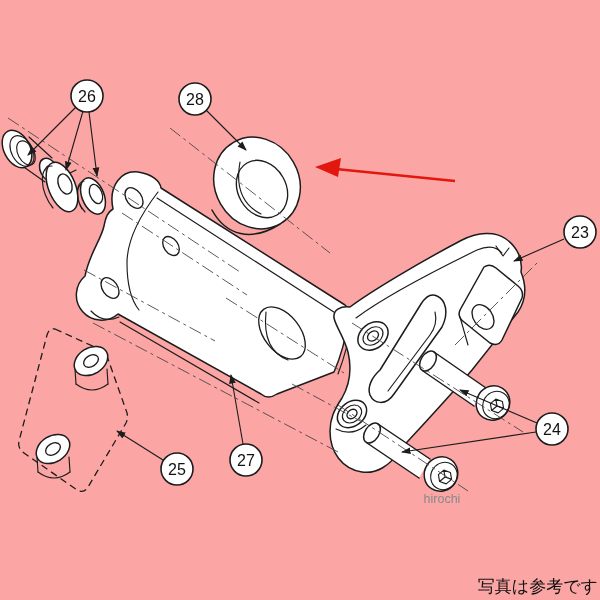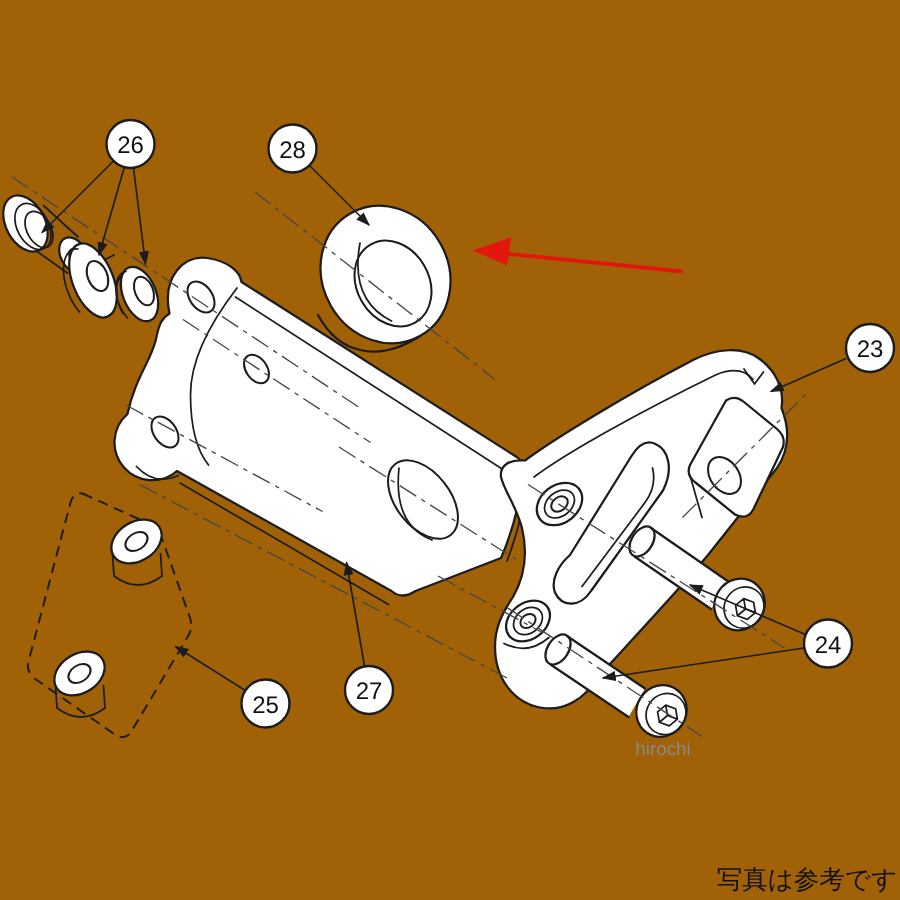--- a/index.html
+++ b/index.html
@@ -1,16 +1,16 @@
 <!DOCTYPE html>
 <html><head>
 <meta charset="utf-8">
 <style>
   html,body{margin:0;padding:0;background:#fff;}
-  .stage{position:relative;width:600px;height:600px;background:#a16207;overflow:hidden;
+  .stage{position:relative;width:600px;height:600px;background:#fca5a5;overflow:hidden;
          font-family:"Liberation Sans",sans-serif;}
   svg{display:block;}
   .ln{fill:none;stroke:#1c1c1c;stroke-width:1.5;stroke-linecap:round;stroke-linejoin:round;}
   .lnf{fill:#ffffff;stroke:#1c1c1c;stroke-width:1.5;stroke-linejoin:round;}
   .thin{stroke-width:1.15;}
   .hole{fill:#ffffff;stroke:#1c1c1c;stroke-width:1.35;}
   .cl{fill:none;stroke:#474747;stroke-width:0.9;stroke-dasharray:13 4 3 4;}
   .dashed{fill:none;stroke:#1c1c1c;stroke-width:1.3;stroke-dasharray:7 4.5;stroke-linejoin:round;}
   .leader{fill:none;stroke:#1c1c1c;stroke-width:1.1;}
   .callout-circle{fill:#ffffff;stroke:#1c1c1c;stroke-width:1.6;}

